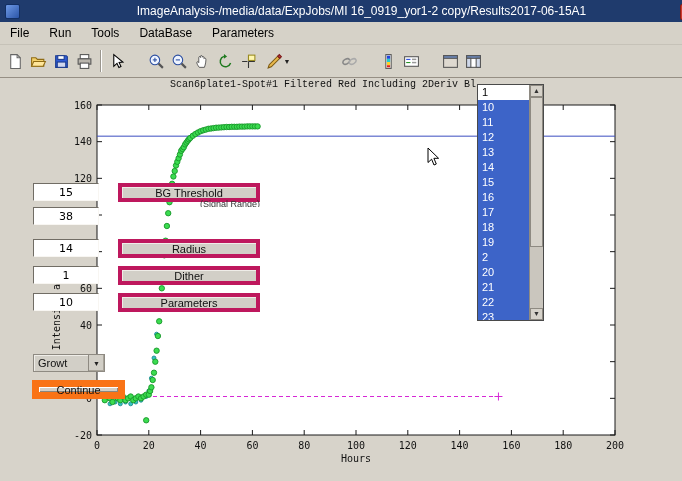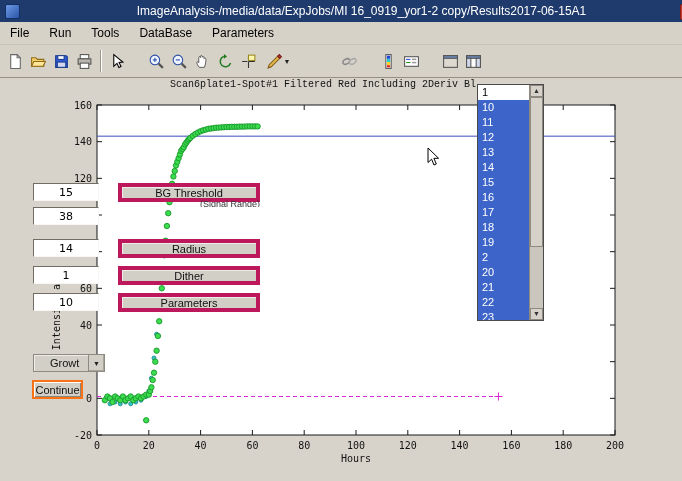--- a/index.html
+++ b/index.html
@@ -43,25 +43,25 @@
   .edit{position:absolute;left:33px;width:66px;height:18px;box-sizing:border-box;z-index:3;
     background:#fff;border:1px solid;border-color:#716d65 #f8f6f2 #f8f6f2 #716d65;
     font-family:"DejaVu Sans",sans-serif;font-size:11px;text-align:center;padding:0;color:#000;}
   .lblbtn{position:absolute;left:118px;width:142px;height:19px;box-sizing:border-box;z-index:3;
     background:#d2cfc7;border:4px solid #be185d;box-shadow:inset 1px 1px 0 #efede8;
     display:flex;align-items:center;justify-content:center;font-size:11px;color:#111;}
   .sublabel{position:absolute;left:118px;top:121px;width:142px;height:8px;overflow:hidden;z-index:3;
     text-align:right;font-size:9px;line-height:10px;color:#333;}
   .combo{position:absolute;left:33px;top:276px;width:72px;height:18px;box-sizing:border-box;z-index:3;
     background:#d2cfc7;border:1px solid #8e8a82;box-shadow:inset 1px 1px 0 #efede8;display:flex;align-items:center;}
-  .combo-text{flex:1;font-size:11px;padding-left:16px;overflow:hidden;white-space:nowrap;color:#111;}
+  .combo-text{flex:1;font-size:11px;padding-left:4px;overflow:hidden;white-space:nowrap;color:#111;}
   .combo-arrow{width:15px;height:100%;display:flex;align-items:center;justify-content:center;
     font-size:7px;color:#222;background:#d2cfc7;border-left:1px solid #8e8a82;box-shadow:inset -1px -1px 0 #a8a49a;}
-  .btn.continue{position:absolute;left:32px;top:302px;width:51px;height:19px;box-sizing:border-box;z-index:3;
-    background:#d2cfc7;border:2px solid #f97316;box-shadow:inset 1px 1px 0 #fff,inset -1px -1px 0 #8a867e;
+  .btn.continue{position:absolute;left:32px;top:302px;width:93px;height:19px;box-sizing:border-box;z-index:3;
+    background:#d2cfc7;border:7px solid #f97316;box-shadow:inset 1px 1px 0 #fff,inset -1px -1px 0 #8a867e;
     display:flex;align-items:center;justify-content:center;font-size:11px;color:#111;}
 
   
   .listbox{position:absolute;left:477px;top:6px;width:67px;height:237px;z-index:5;
     background:#fff;border:1px solid #4a4a4a;box-sizing:border-box;overflow:hidden;}
   .list-items{position:absolute;left:0;top:0;right:14px;bottom:0;overflow:hidden;}
   .li{height:15px;line-height:15px;font-size:11px;padding-left:4px;background:#3d64c8;color:#fff;}
   .li.plain{background:#fff;color:#000;}
   .sb{position:absolute;right:0;top:0;bottom:0;width:14px;background:#cac6be;border-left:1px solid #8e8a82;box-sizing:border-box;}
   .sb-btn{position:absolute;left:0;right:0;height:12px;background:#d6d2ca;border:1px solid #8e8a82;

